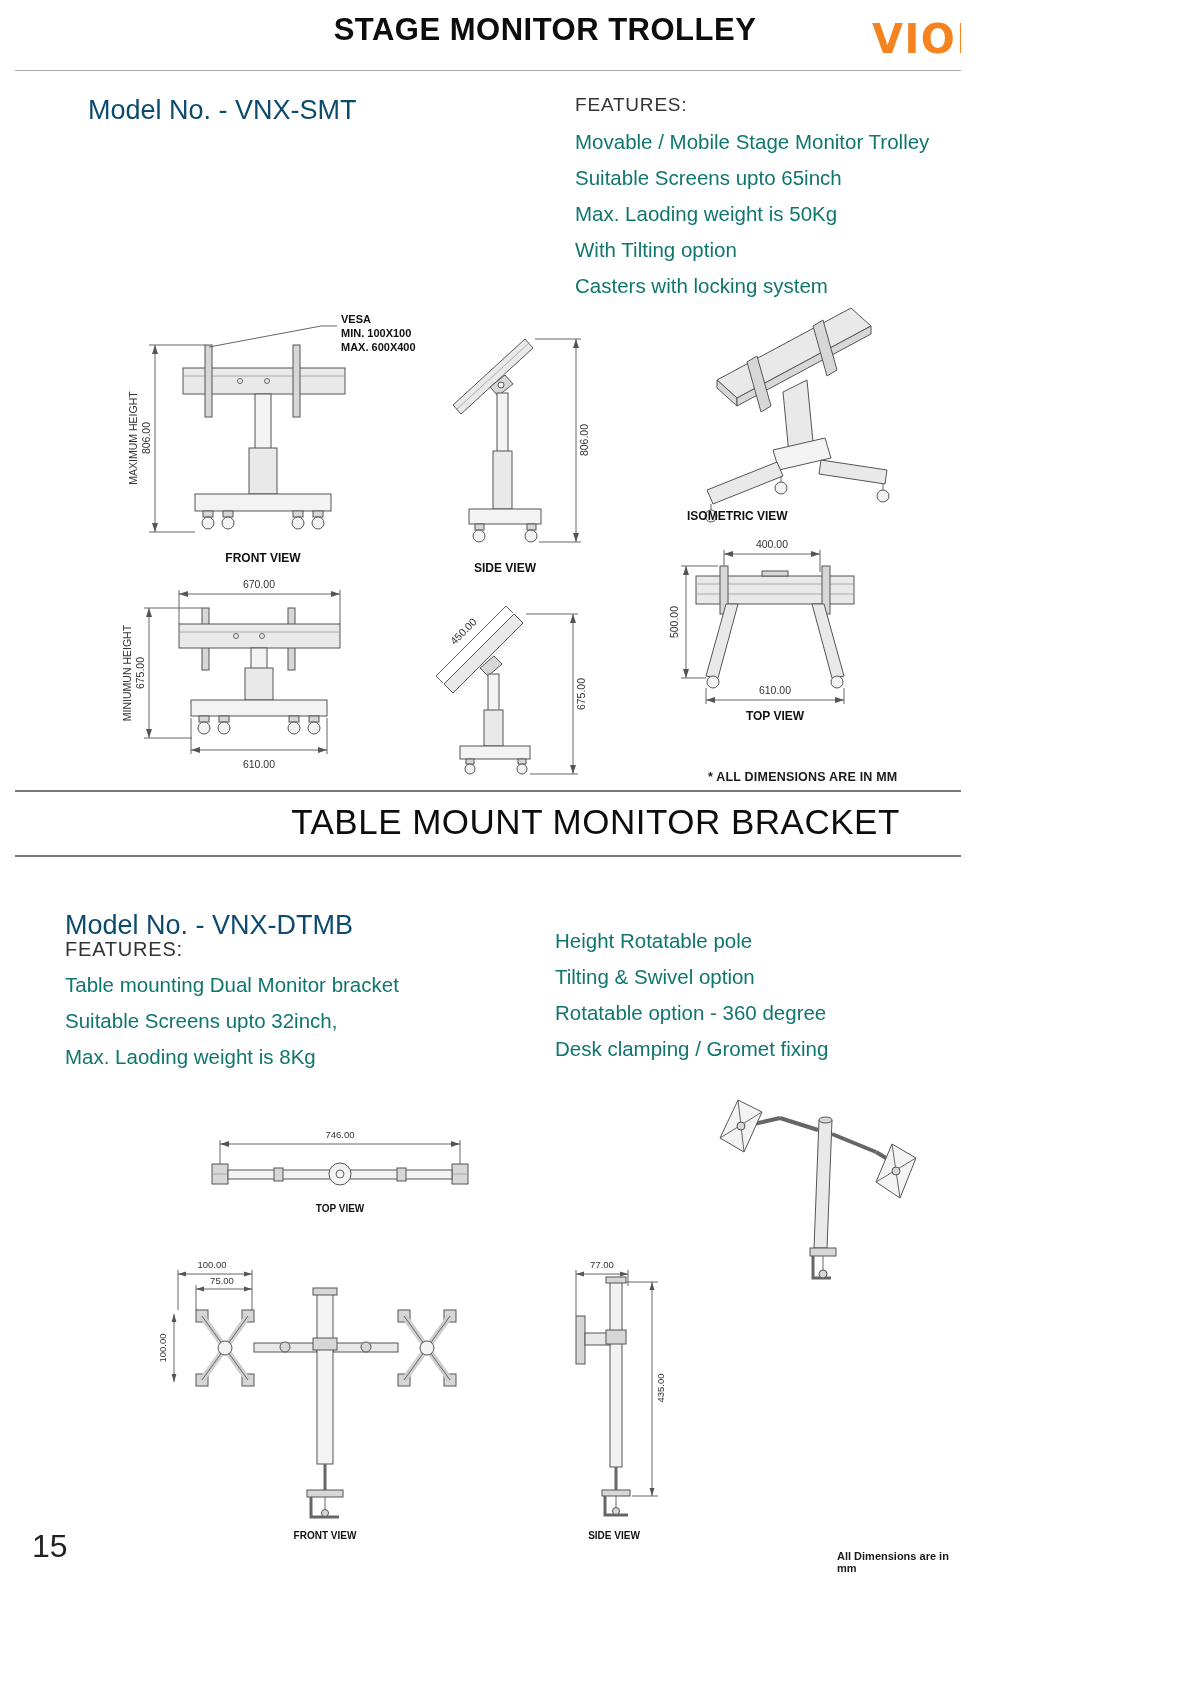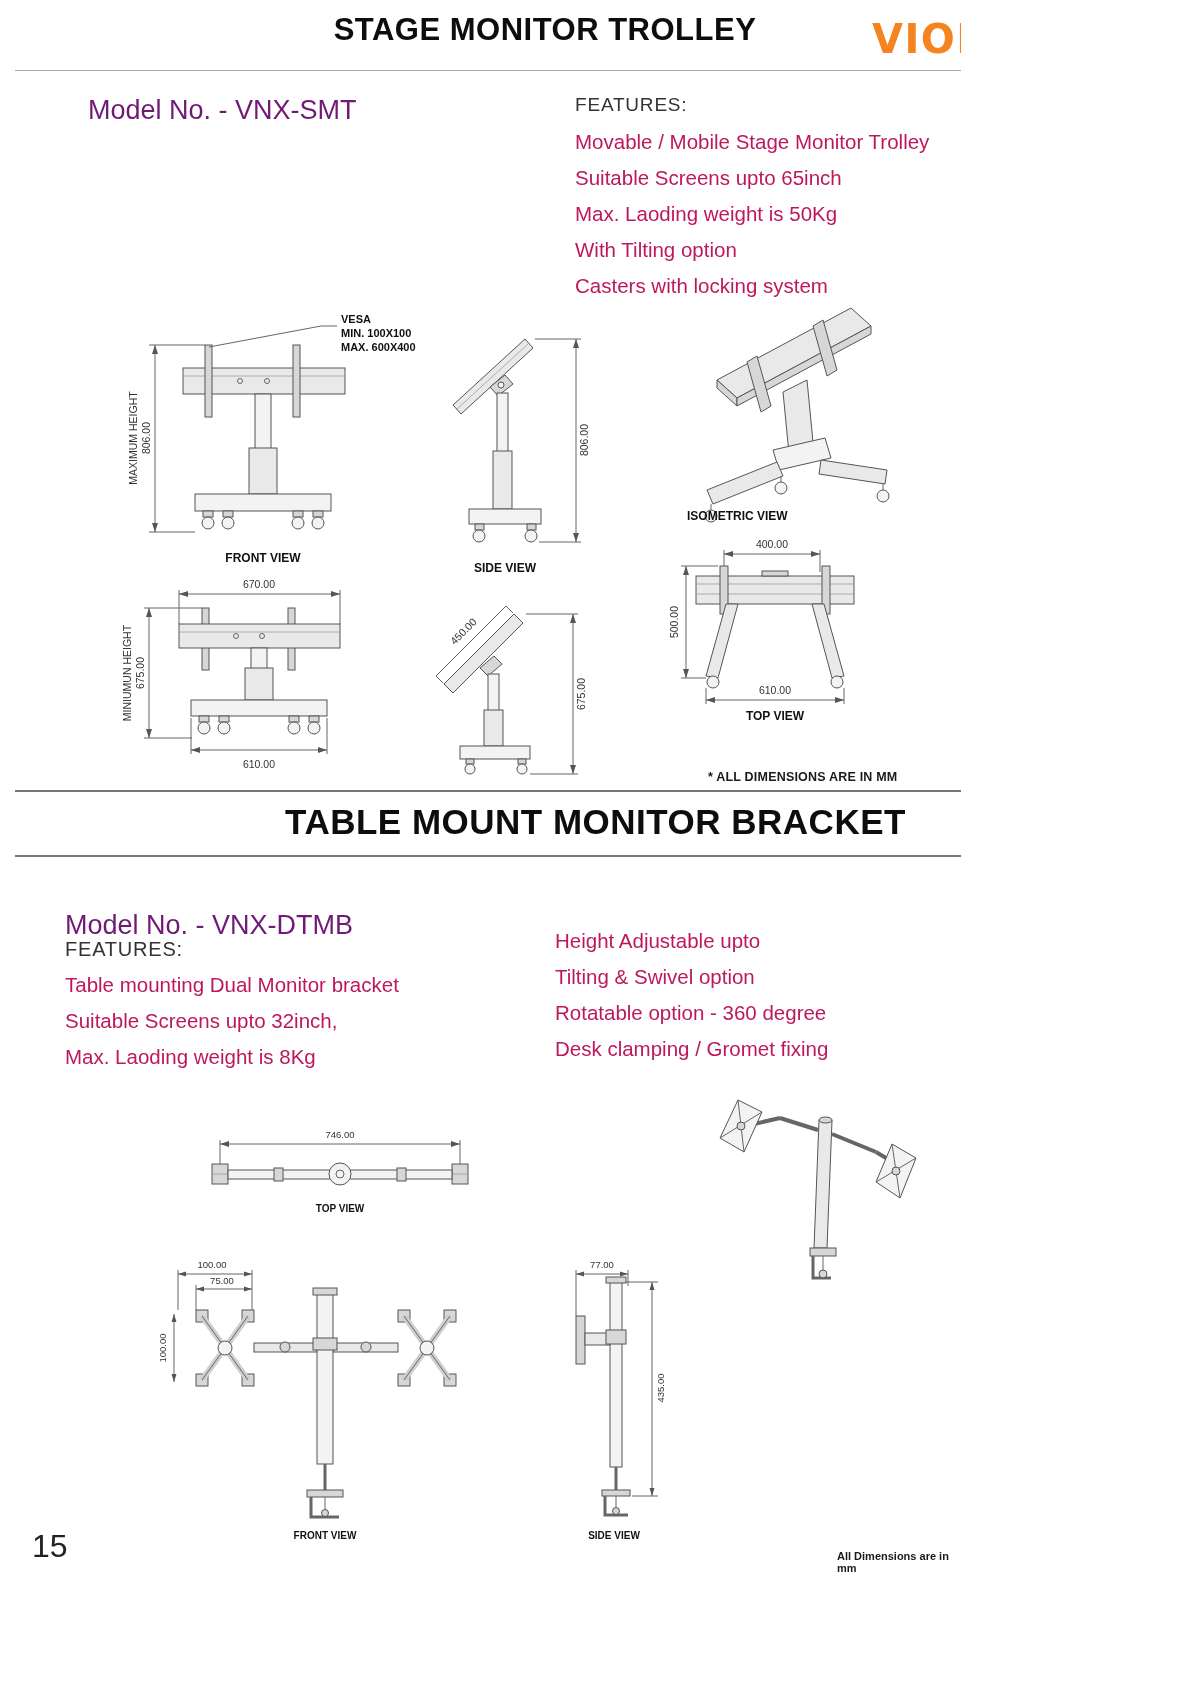--- a/index.html
+++ b/index.html
@@ -2,24 +2,24 @@
 <html><head>
 <meta charset="utf-8">
 <style>
   * { margin:0; padding:0; box-sizing:border-box; }
   html,body { background:#ffffff; }
   body { font-family:"Liberation Sans", sans-serif; color:#222; }
   .page { position:relative; width:961px; height:1685px; background:#fff; overflow:hidden; }
   .abs { position:absolute; }
 
   .title1 { font-size:31px; font-weight:700; letter-spacing:.5px; color:#0d0d0d; text-align:center; }
-  .title2 { font-size:35px; font-weight:700; letter-spacing:.5px; color:#0d0d0d; text-align:center; }
-  .model  { font-size:27px; font-weight:500; color:#701a75; }
+  .title2 { font-size:35px; font-weight:400; letter-spacing:.5px; color:#0d0d0d; text-align:center; }
+  .model  { font-size:27px; font-weight:500; color:#0c4a6e; }
   .feat-label { font-size:19px; color:#333; letter-spacing:.8px; }
-  .feat-item  { font-size:20.5px; color:#be185d; margin-bottom:14px; line-height:22px; }
+  .feat-item  { font-size:20.5px; color:#0f766e; margin-bottom:14px; line-height:22px; }
   .hr { background:#777; height:1.5px; }
   .hr.light { background:#aaa; height:1px; }
   .brand-name { font-size:40px; font-weight:800; color:#f5831f; letter-spacing:1.5px; font-family:"DejaVu Sans", sans-serif;text-align:right; }
   .brand-tm { position:absolute; top:-12px; right:-6px; font-size:16px; font-weight:700; color:#111; }
   .note1 { font-size:12.5px; font-weight:700; color:#1a1a1a; letter-spacing:.2px;margin-top:8px; }
   .note2 { font-size:11px; font-weight:700; color:#1a1a1a; }
   .pagenum { font-size:32px; color:#222; }
 
   svg { position:absolute; overflow:visible; }
   svg text { font-family:"Liberation Sans", sans-serif; }
@@ -246,21 +246,21 @@
 
   <div class="abs feat-label" style="left:65px; top:938px; font-size:20px;">FEATURES:</div>
 
   <div class="abs" style="left:65px; top:974px;">
     <div class="feat-item">Table mounting Dual Monitor bracket</div>
     <div class="feat-item">Suitable Screens upto 32inch,</div>
     <div class="feat-item">Max. Laoding weight is 8Kg</div>
   </div>
 
   <div class="abs" style="left:555px; top:930px;">
-    <div class="feat-item">Height Adjustable upto</div>
+    <div class="feat-item">Height Rotatable pole</div>
     <div class="feat-item">Tilting &amp; Swivel option</div>
     <div class="feat-item">Rotatable option - 360 degree</div>
     <div class="feat-item">Desk clamping / Gromet fixing</div>
   </div>
 
   <svg style="left:198px; top:1128px;" width="285" height="95" viewBox="0 0 285 95">
     <text class="dim" text-anchor="middle" x="142" y="10" style="font-size:9.5px">746.00</text>
     <line class="ln" x1="22" y1="16" x2="262" y2="16"></line>
     <polygon class="arr" points="22,16 31,13 31,19"></polygon>
     <polygon class="arr" points="262,16 253,13 253,19"></polygon>

